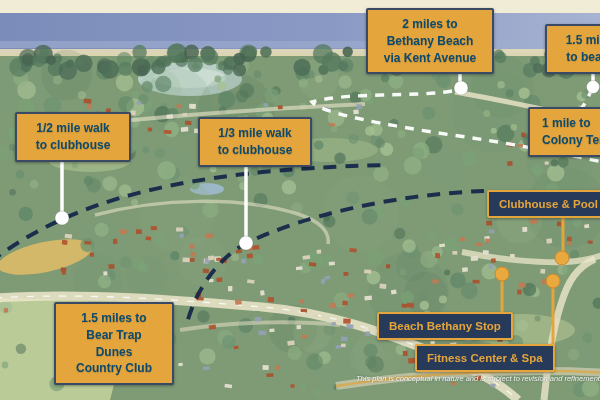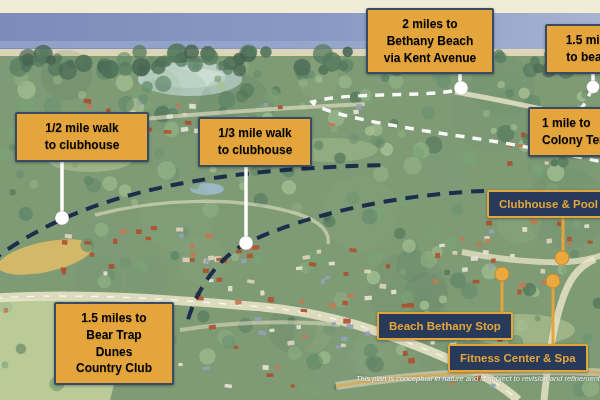--- a/index.html
+++ b/index.html
@@ -16,39 +16,39 @@
   }
   #bg{position:absolute;left:0;top:0;}
   .lbl{
     position:absolute;box-sizing:border-box;
     font-weight:bold;font-size:12px;line-height:1.4;
     text-align:center;border-radius:2px;
     box-shadow:0 1px 3px rgba(0,0,0,.35);
     white-space:pre-line;
   }
   .gold-lbl{
-    background:var(--gold);color:#000000;
+    background:var(--gold);color:#0c4a6e;
     border:2px solid var(--label-border-dark);
     padding:6px 15px;
     text-shadow:0 1px 1px rgba(120,80,10,.25);
   }
   .navy-lbl{
     background:var(--navy);color:var(--gold);
     border:2px solid var(--gold);
     padding:4px 10px;font-size:11.5px;white-space:nowrap;
   }
   #lbl-bethany{left:366px;top:8px;width:128px;}
   #lbl-beach{left:545px;top:24px;width:92px;}
-  #lbl-half{left:15px;top:112px;width:134px;}
+  #lbl-half{left:15px;top:112px;width:116px;}
   #lbl-quarter{left:198px;top:117px;width:114px;}
   #lbl-colony{left:528px;top:107px;width:120px;text-align:left;padding-left:12px;}
   #lbl-beartrap{left:54px;top:302px;width:120px;font-size:12px;}
   #lbl-clubhouse{left:487px;top:190px;width:150px;text-align:left;}
   #lbl-shuttle{left:377px;top:312px;}
-  #lbl-fitness{left:448px;top:344px;}
+  #lbl-fitness{left:415px;top:344px;}
   #disclaimer{
     position:absolute;left:356px;top:374px;white-space:nowrap;
     font-style:italic;font-size:7.5px;color:rgba(255,255,255,.93);
     text-shadow:0 0 2px rgba(30,50,40,.55);
   }
 </style>
 </head>
 <body>
 
 <svg id="bg" width="600" height="400" viewBox="0 0 600 400">

